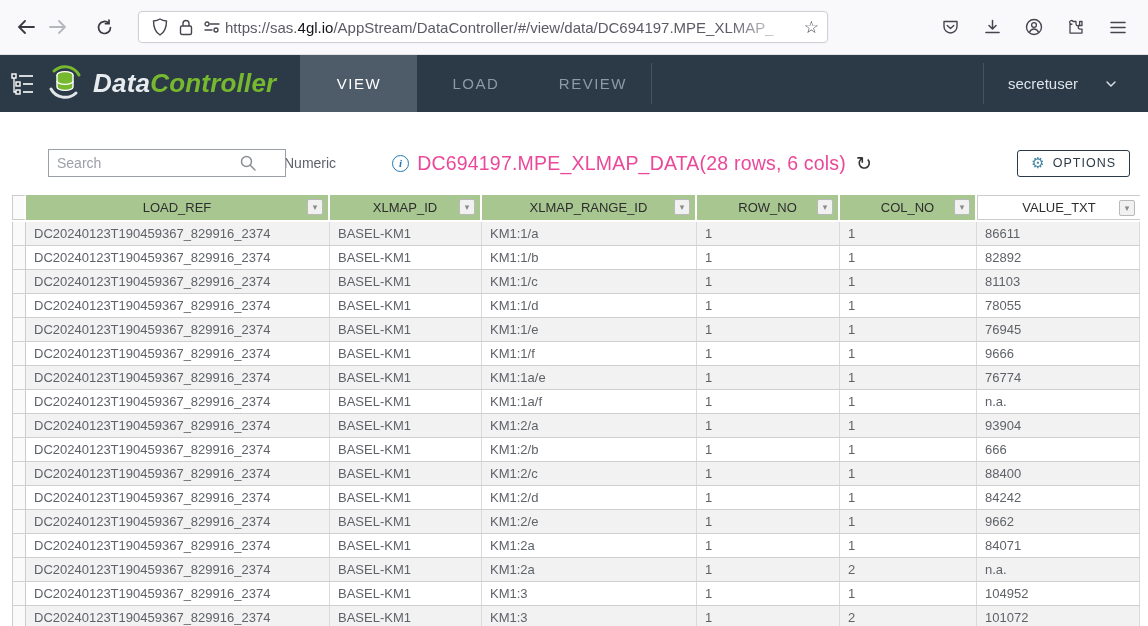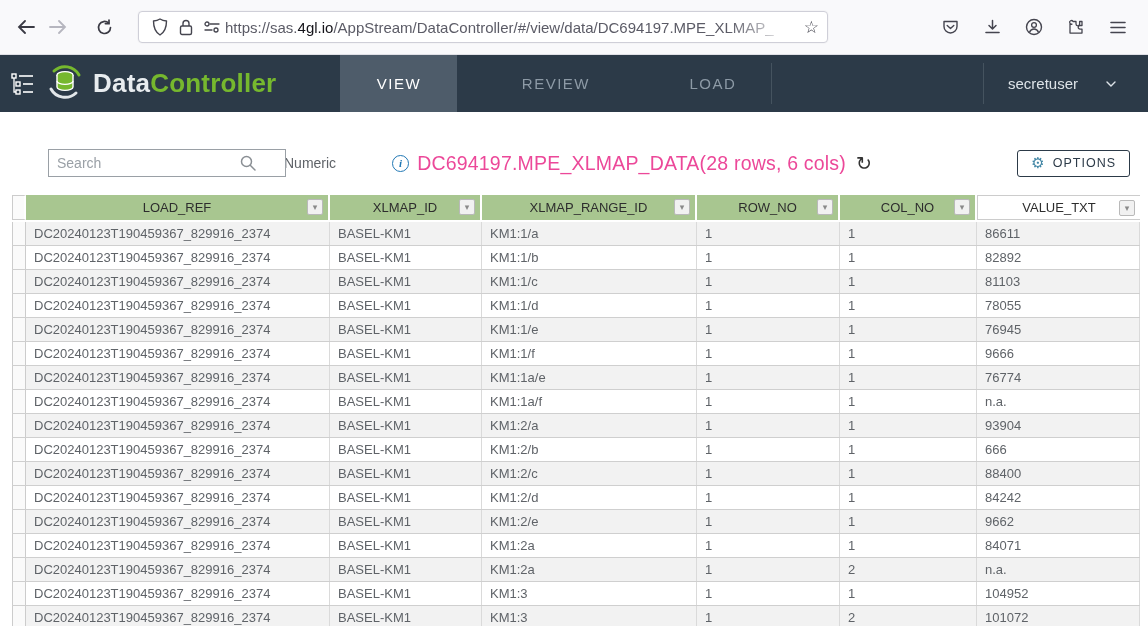--- a/index.html
+++ b/index.html
@@ -22,26 +22,26 @@
     mask-image:linear-gradient(to right,#000 88%,transparent 99%); }
   .url-text .domain { color:#15141a; }
   .star { font-size:17px; color:#45454f; padding-left:6px; }
   .chrome-right { display:flex; align-items:center; margin-left:auto; gap:14px; padding-right:6px; }
   .chrome-right .ic { display:flex; align-items:center; justify-content:center; width:28px; height:28px; cursor:pointer; }
 
   
   .app-header { height:57px; background:#2c3a48; display:flex; align-items:stretch; }
   .tree-toggle { width:46px; display:flex; align-items:center; justify-content:center; cursor:pointer; }
   .logo { display:flex; align-items:center; gap:9px; padding-right:24px; cursor:pointer; }
-  .logo-text { font-size:26px; font-weight:bold; letter-spacing:0.2px; }
+  .logo-text { font-size:26px; font-weight:bold; letter-spacing:0.2px;font-style:italic; }
   .logo-text .p1 { color:#e8ecef; }
   .logo-text .p2 { color:#76b82e; }
   .tabs { display:flex; align-items:stretch; }
   .tab { width:117px; display:flex; align-items:center; justify-content:center;
-    font-size:15px; letter-spacing:1.5px; color:#8d9aa6; cursor:pointer;margin-left:40px; }
+    font-size:15px; letter-spacing:1.5px; color:#8d9aa6; cursor:pointer; }
   .tab.active { background:#4e5c6a; color:#fff; }
   .hdr-divider { width:1px; background:#45535f; margin:8px 0; }
   .spacer { flex:1; }
   .user-menu { display:flex; align-items:center; gap:28px; padding:0 32px 0 24px;
     color:#dde3e8; font-size:15px; cursor:pointer; }
 
   
   .toolbar { display:flex; align-items:center; margin:36px 18px 0 48px; height:30px; }
   .search-wrap { position:relative; width:214px; }
   .search-input { width:238px; height:28px; border:1px solid #9aa0a6; border-radius:0;
@@ -183,22 +183,22 @@
         <path d="M5 26 A16 16 0 0 0 30 30" stroke="#e2e6e9" stroke-width="3" fill="none" stroke-linecap="round"></path>
         <ellipse cx="19" cy="12" rx="8" ry="3.4" fill="#76b82e" stroke="#fff" stroke-width="1.4"></ellipse>
         <path d="M11 12 v12 c0 1.9 3.6 3.4 8 3.4 s8 -1.5 8 -3.4 v-12" fill="#76b82e" stroke="#fff" stroke-width="1.4"></path>
         <path d="M11 18 c0 1.9 3.6 3.4 8 3.4 s8 -1.5 8 -3.4" stroke="#fff" stroke-width="1.4" fill="none"></path>
       </svg>
     </span>
     <span class="logo-text"><span class="p1">Data</span><span class="p2">Controller</span></span>
   </div>
   <div class="tabs">
     <div class="tab active">VIEW</div>
+    <div class="tab">LOAD</div>
     <div class="tab">REVIEW</div>
-    <div class="tab">LOAD</div>
   </div>
   <div class="hdr-divider"></div>
   <div class="spacer"></div>
   <div class="hdr-divider"></div>
   <div class="user-menu">
     <span>secretuser</span>
     <svg width="10" height="6" viewBox="0 0 10 6">
         <path d="M1 1 L5 5 L9 1" stroke="#dde3e8" stroke-width="1.4" fill="none" stroke-linecap="round"></path>
       </svg>
   </div>

